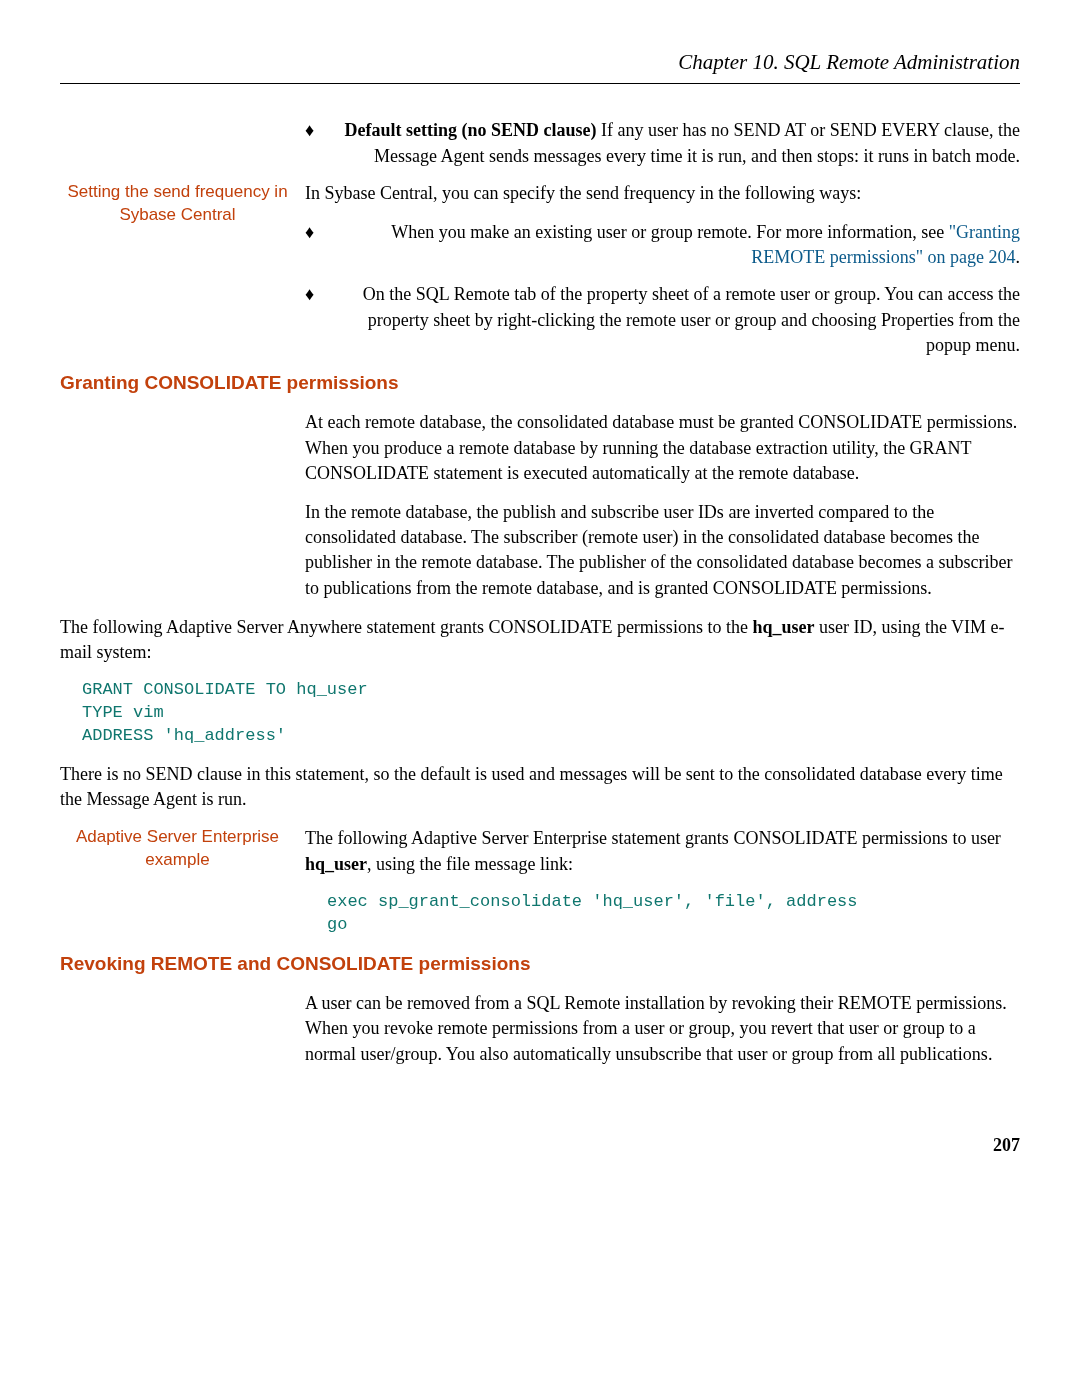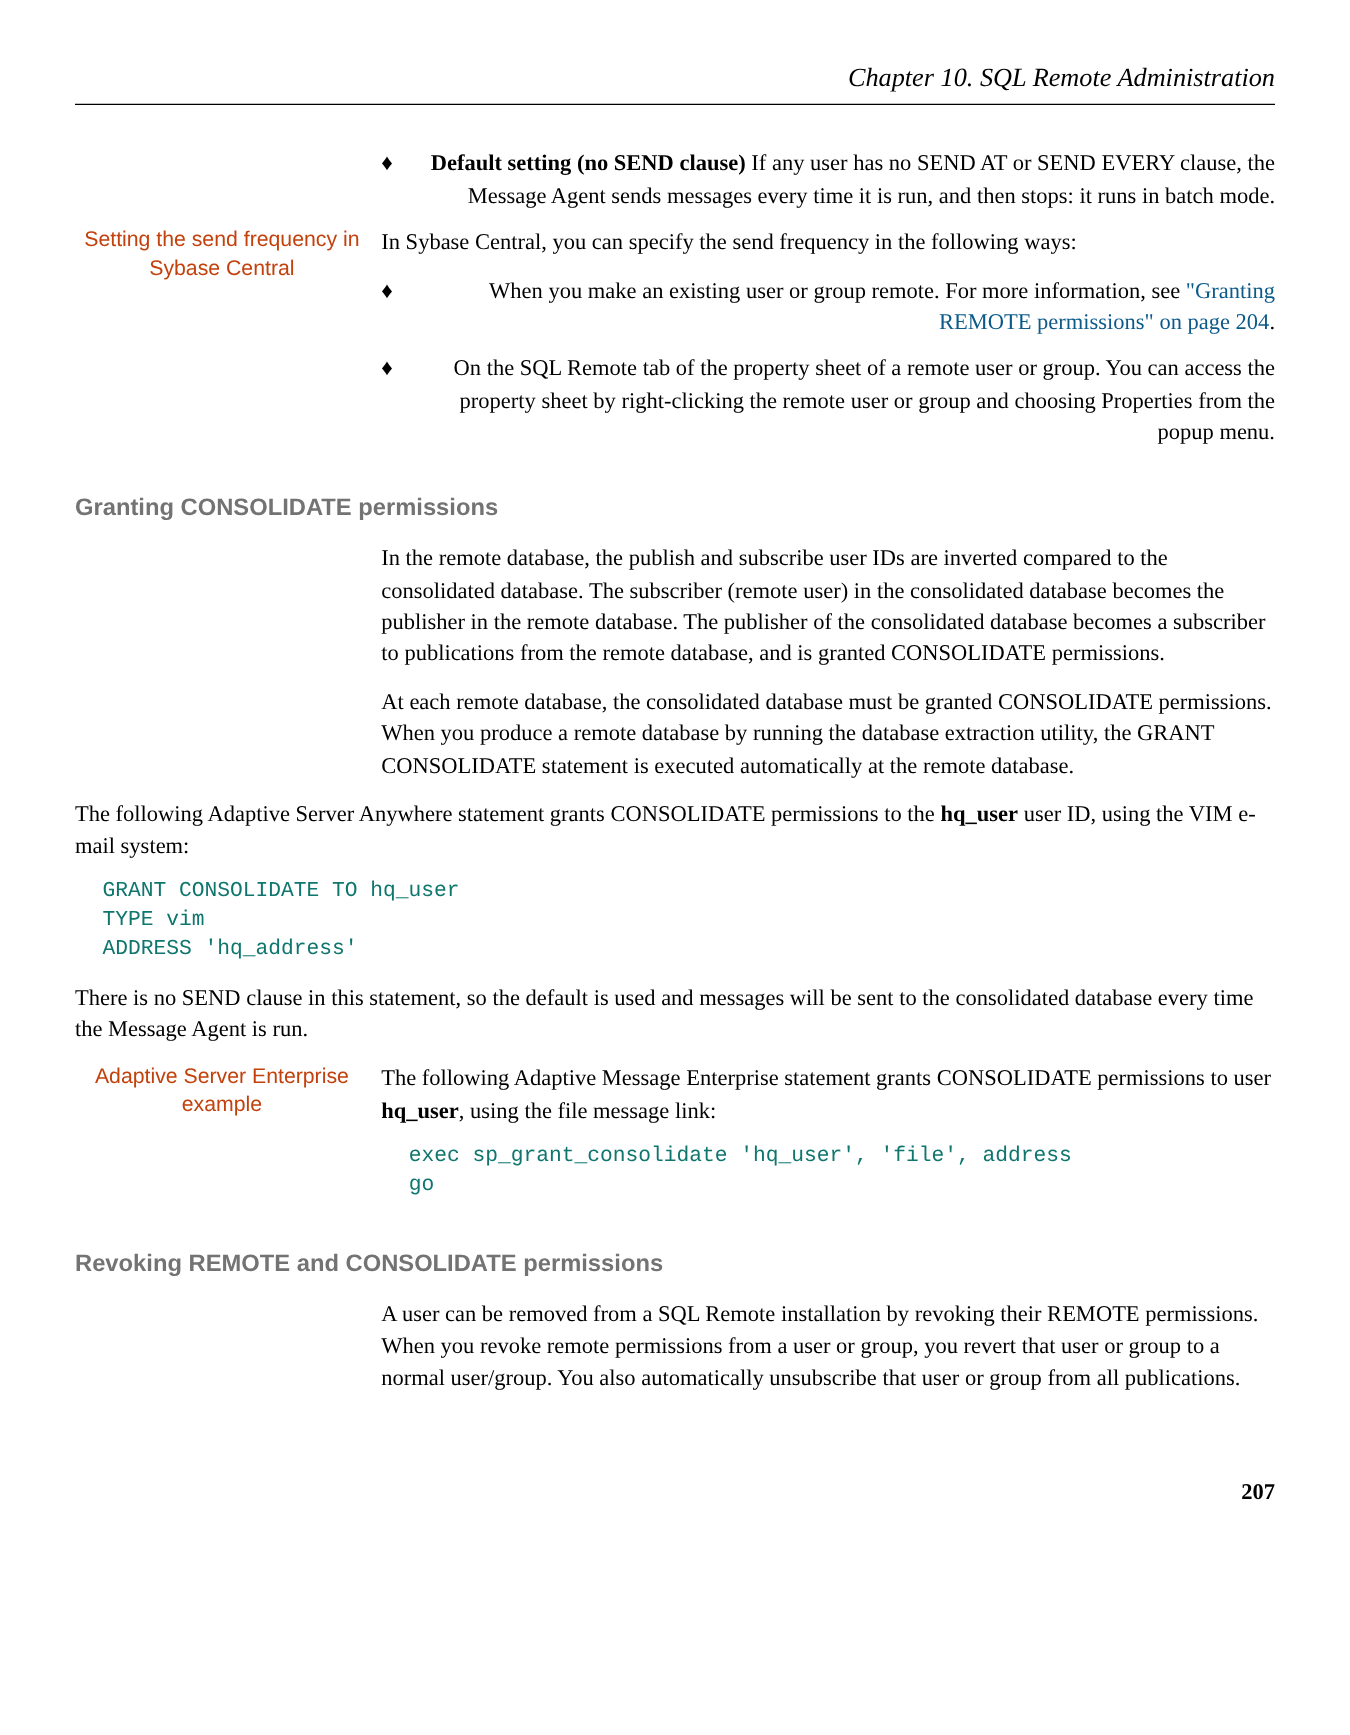--- a/index.html
+++ b/index.html
@@ -51,23 +51,22 @@
     flex-shrink: 0;
     font-size: 18px;
     line-height: 1.4;
   }
   .bullet-body { flex: 1; text-align: right; }
   .bold { font-weight: bold; }
   .link { color: #0b5a8a; }
   .section-heading {
     font-family: Helvetica, Arial, sans-serif;
     font-weight: bold;
-    color: #737373;
+    color: #c2410c;
     font-size: 19px;
-    margin-top: 24px;
     margin-bottom: 14px;
   }
   .para { margin-bottom: 14px; }
   .code {
     font-family: "Courier New", Courier, monospace;
     color: #0f766e;
     font-size: 17px;
     white-space: pre;
     margin: 6px 0 14px 22px;
     line-height: 1.35;
@@ -117,42 +116,42 @@
         <div class="bullet-body">On the SQL Remote tab of the property sheet of a remote user or group. You can access the property sheet by right-clicking the remote user or group and choosing Properties from the popup menu.</div>
       </div>
     </div>
   </div>
 
   <div class="section-heading">Granting CONSOLIDATE permissions</div>
 
   <div class="content-row">
     <div class="sidebar"></div>
     <div class="main">
+      <div class="para">At each remote database, the consolidated database must be granted CONSOLIDATE permissions. When you produce a remote database by running the database extraction utility, the GRANT CONSOLIDATE statement is executed automatically at the remote database.</div>
       <div class="para">In the remote database, the publish and subscribe user IDs are inverted compared to the consolidated database. The subscriber (remote user) in the consolidated database becomes the publisher in the remote database. The publisher of the consolidated database becomes a subscriber to publications from the remote database, and is granted CONSOLIDATE permissions.</div>
-      <div class="para">At each remote database, the consolidated database must be granted CONSOLIDATE permissions. When you produce a remote database by running the database extraction utility, the GRANT CONSOLIDATE statement is executed automatically at the remote database.</div>
     </div>
   </div>
 
   <div class="content-row">
     <div class="main">
       <div class="para">
         <span>The following Adaptive Server Anywhere statement grants CONSOLIDATE permissions to the </span><span class="bold">hq_user</span><span> user ID, using the VIM e-mail system:</span>
       </div>
       <div class="code">GRANT CONSOLIDATE TO hq_user
 TYPE vim
 ADDRESS 'hq_address'</div>
       <div class="para">There is no SEND clause in this statement, so the default is used and messages will be sent to the consolidated database every time the Message Agent is run.</div>
     </div>
   </div>
 
   <div class="content-row">
     <div class="sidebar">Adaptive Server Enterprise example</div>
     <div class="main">
       <div class="para">
-        <span>The following Adaptive Message Enterprise statement grants CONSOLIDATE permissions to user </span><span class="bold">hq_user</span><span>, using the file message link:</span>
+        <span>The following Adaptive Server Enterprise statement grants CONSOLIDATE permissions to user </span><span class="bold">hq_user</span><span>, using the file message link:</span>
       </div>
       <div class="code">exec sp_grant_consolidate 'hq_user', 'file', address
 go</div>
     </div>
   </div>
 
   <div class="section-heading">Revoking REMOTE and CONSOLIDATE permissions</div>
 
   <div class="content-row">
     <div class="sidebar"></div>

